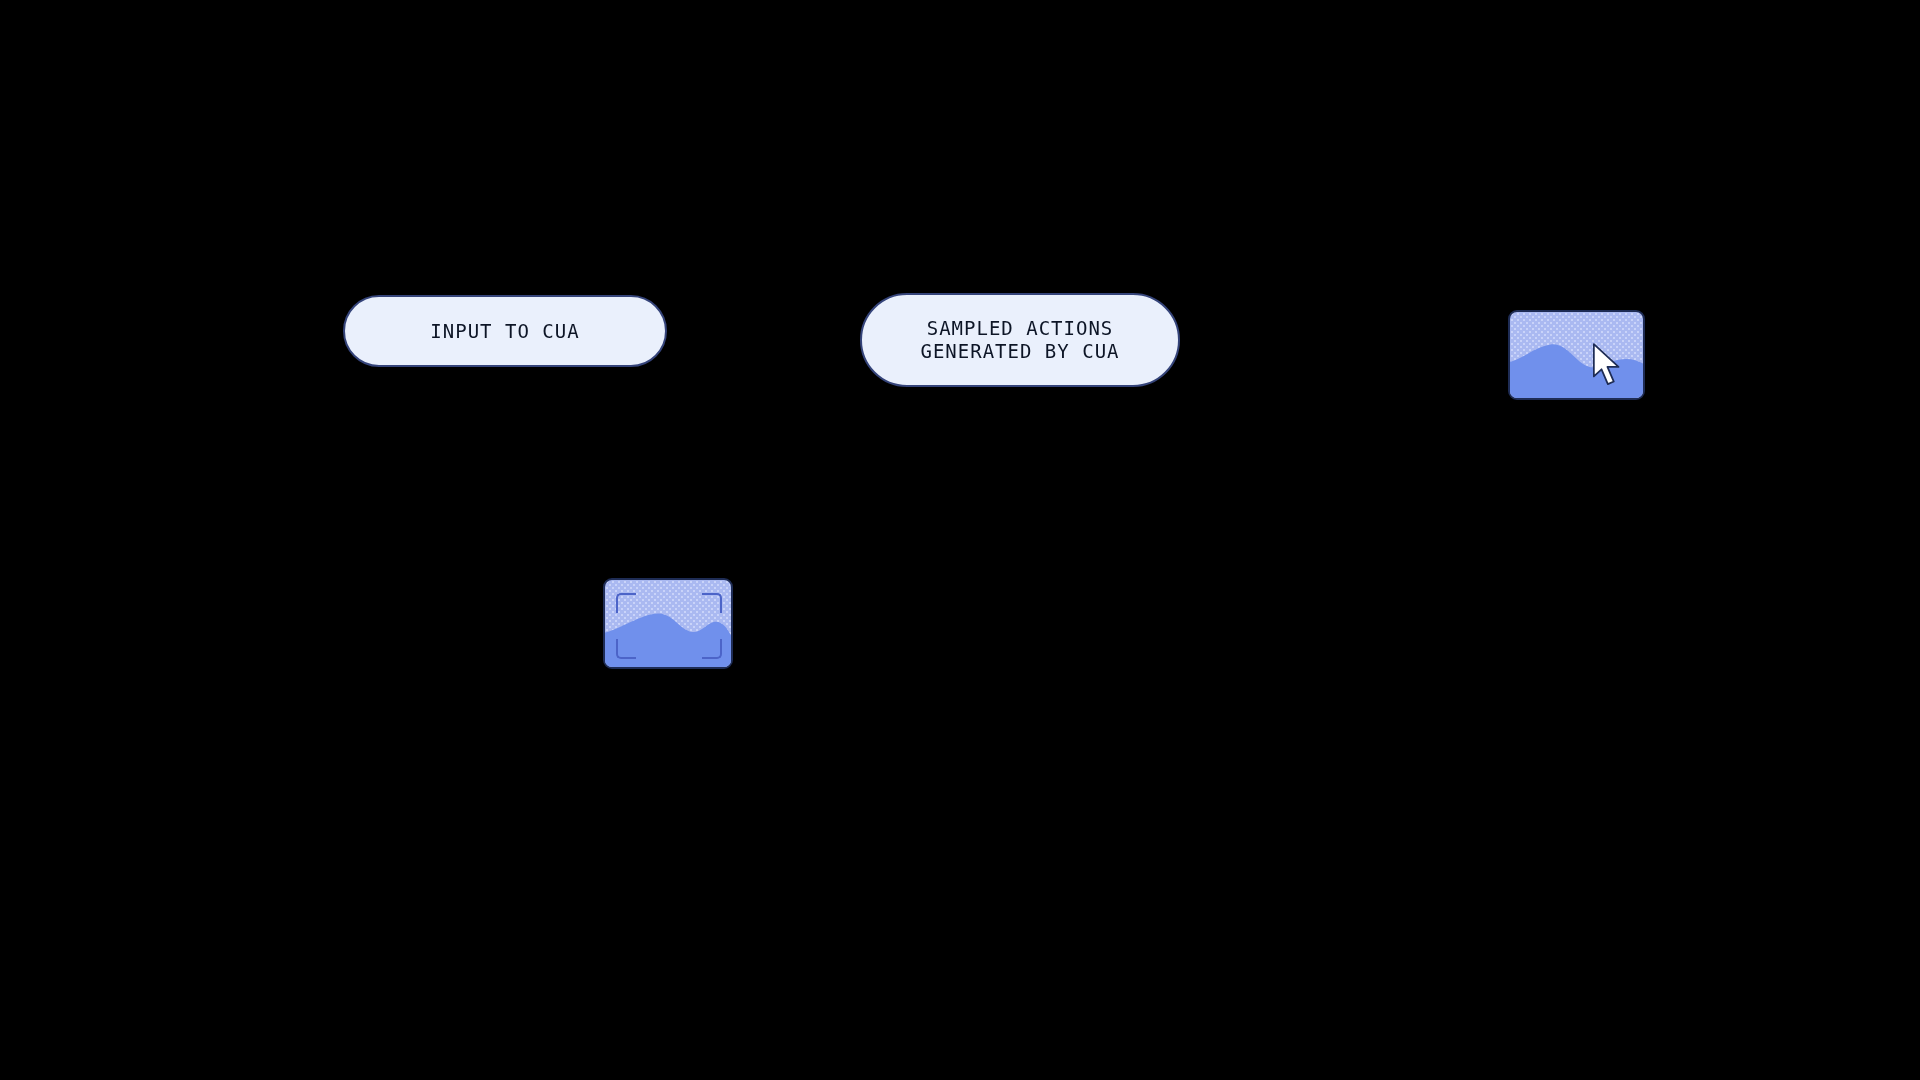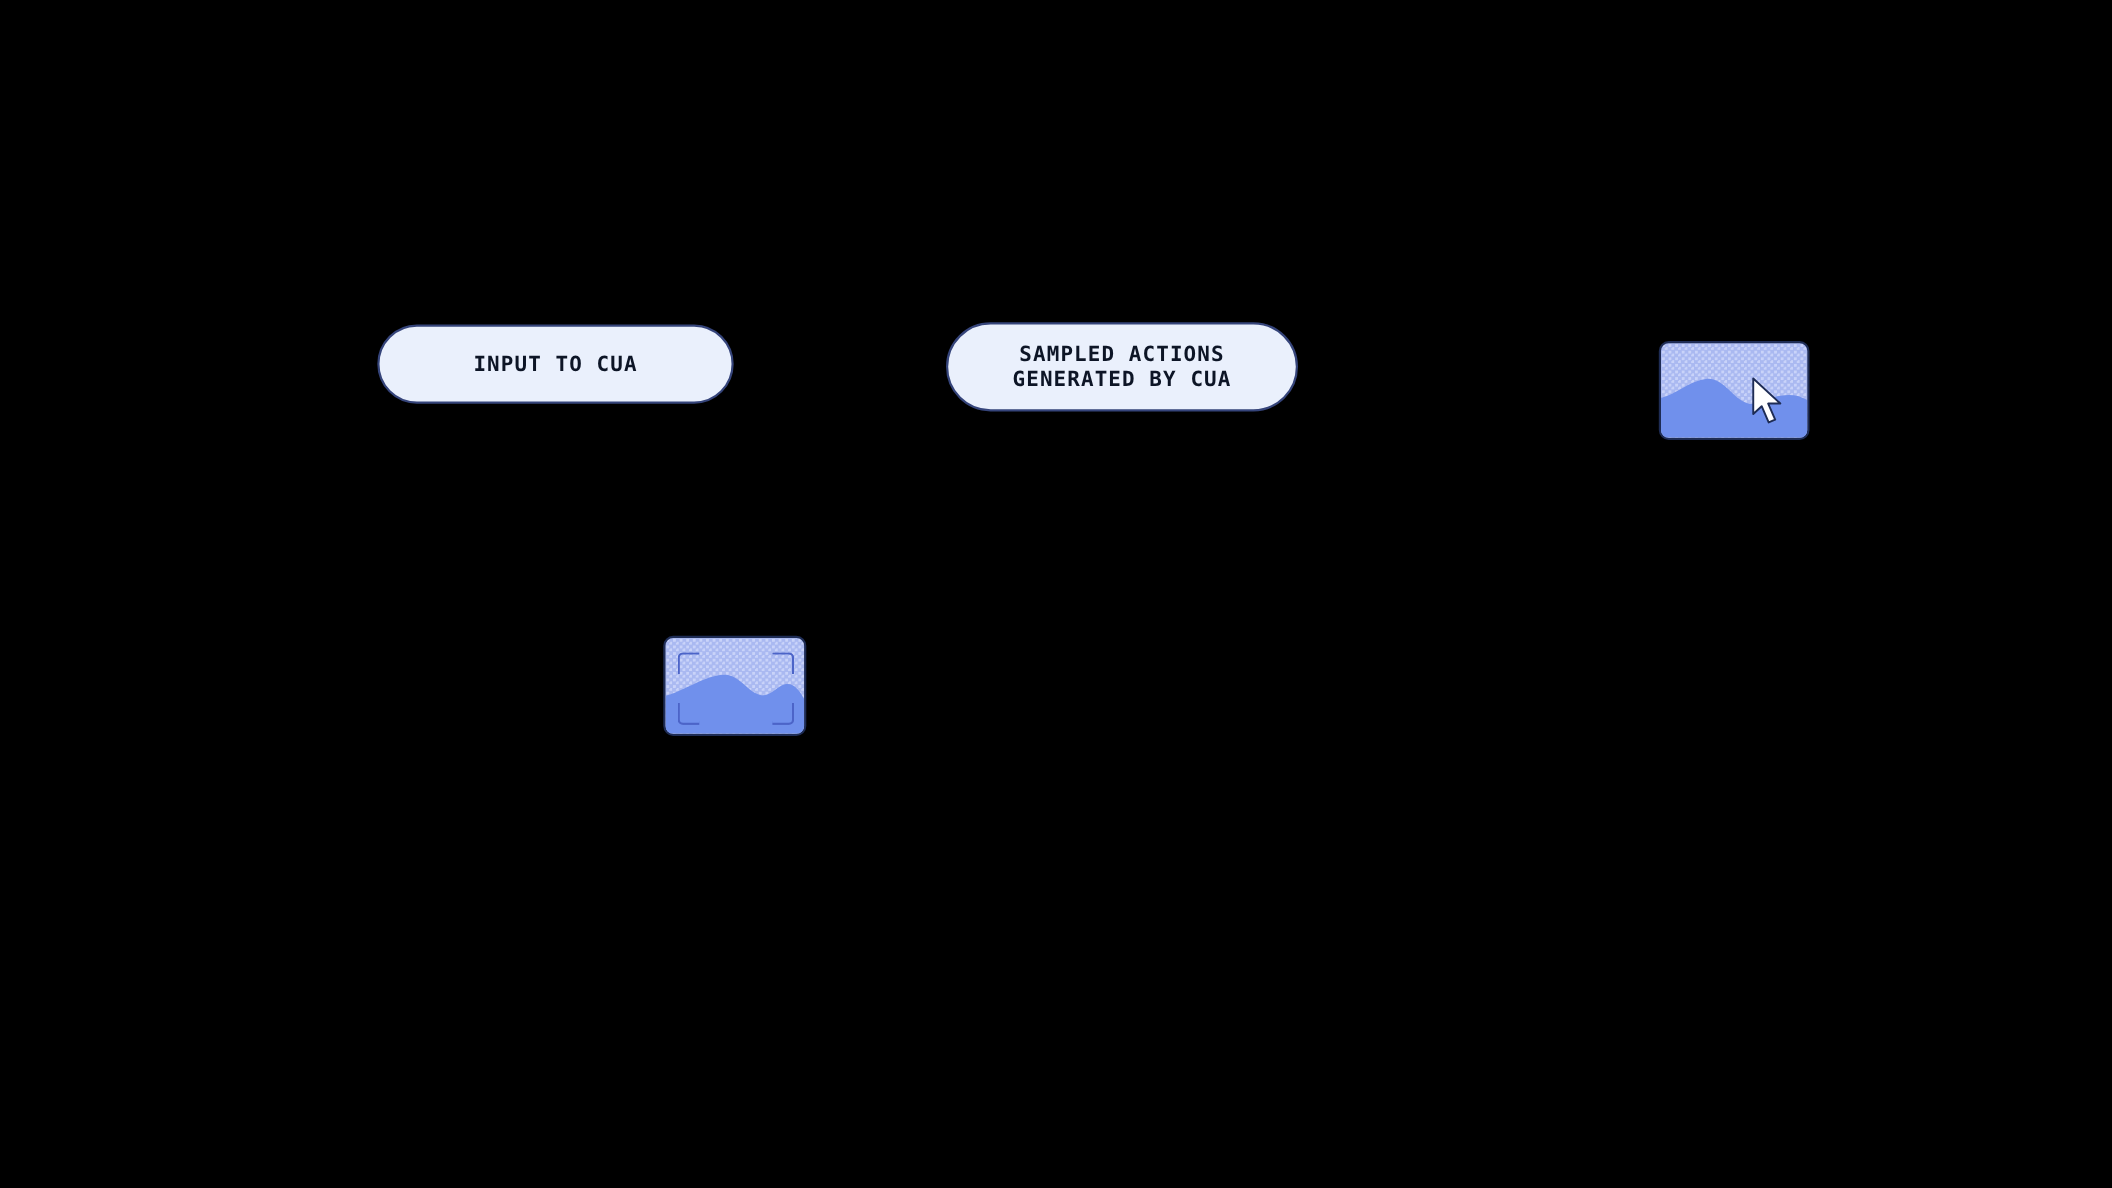--- a/index.html
+++ b/index.html
@@ -7,21 +7,20 @@
     padding: 0;
     background: #000;
   }
   .stage {
     position: relative;
     width: 1920px;
     height: 1080px;
     background: var(--canvas-bg, #000000);
     overflow: hidden;
     font-family: "DejaVu Sans Mono", "Liberation Mono", monospace;
-    font-weight: bold;
   }
 
   
   .pill {
     position: absolute;
     box-sizing: border-box;
     background: var(--pill-bg, #eaf0fc);
     border: 2px solid var(--pill-border, #35447a);
     border-radius: 999px;
     display: flex;
@@ -87,21 +86,21 @@
 </style>
 </head>
 <body>
 
 <div class="stage">
 
   <div class="pill" style="left:343px; top:295px; width:324px; height:72px;">
     <span>INPUT TO CUA</span>
   </div>
 
-  <div class="pill" style="left:860px; top:293px; width:320px; height:81px;">
+  <div class="pill" style="left:860px; top:293px; width:320px; height:94px;">
     <span>SAMPLED ACTIONS</span>
     <span>GENERATED BY CUA</span>
   </div>
 
   <div class="thumb" style="left:603px; top:578px; width:130px; height:91px;">
     <svg class="wave" viewBox="0 0 130 91" preserveAspectRatio="none">
       <path d="M0,55 C14,52 40,34 56,35 C70,36 76,50 88,54 C98,57 104,46 112,44 C120,42 126,50 130,58 L130,91 L0,91 Z"></path>
     </svg>
     <div class="corner tl"></div>
     <div class="corner tr"></div>

